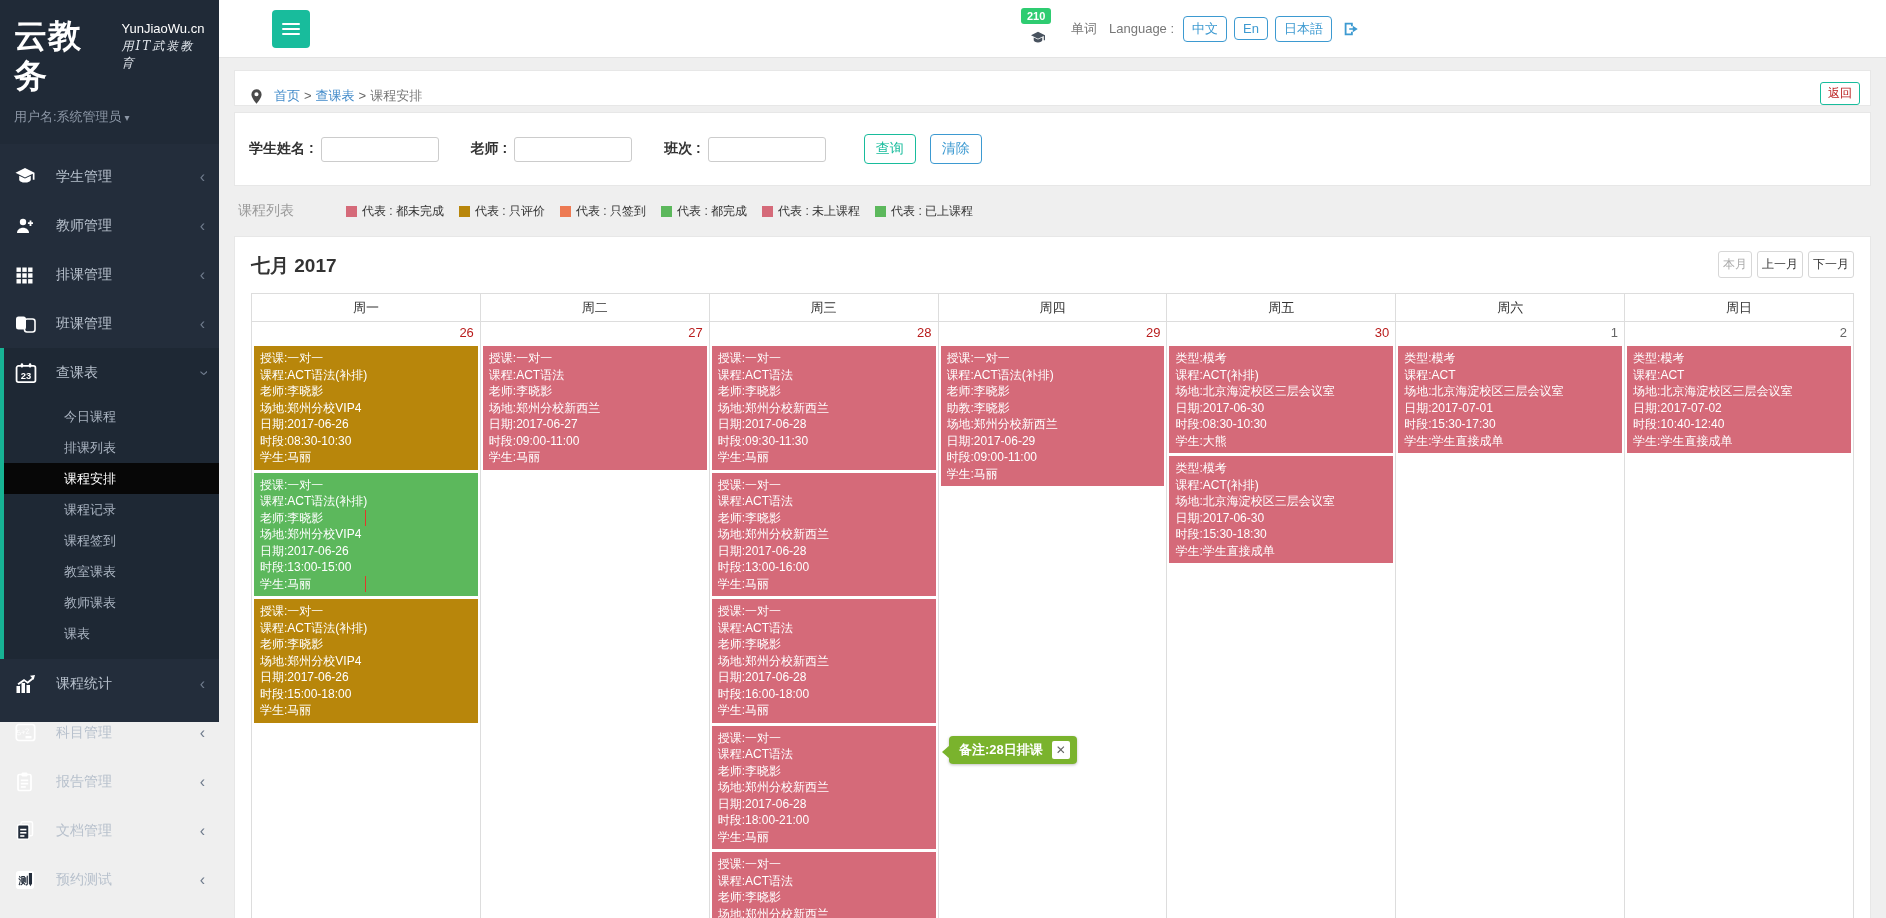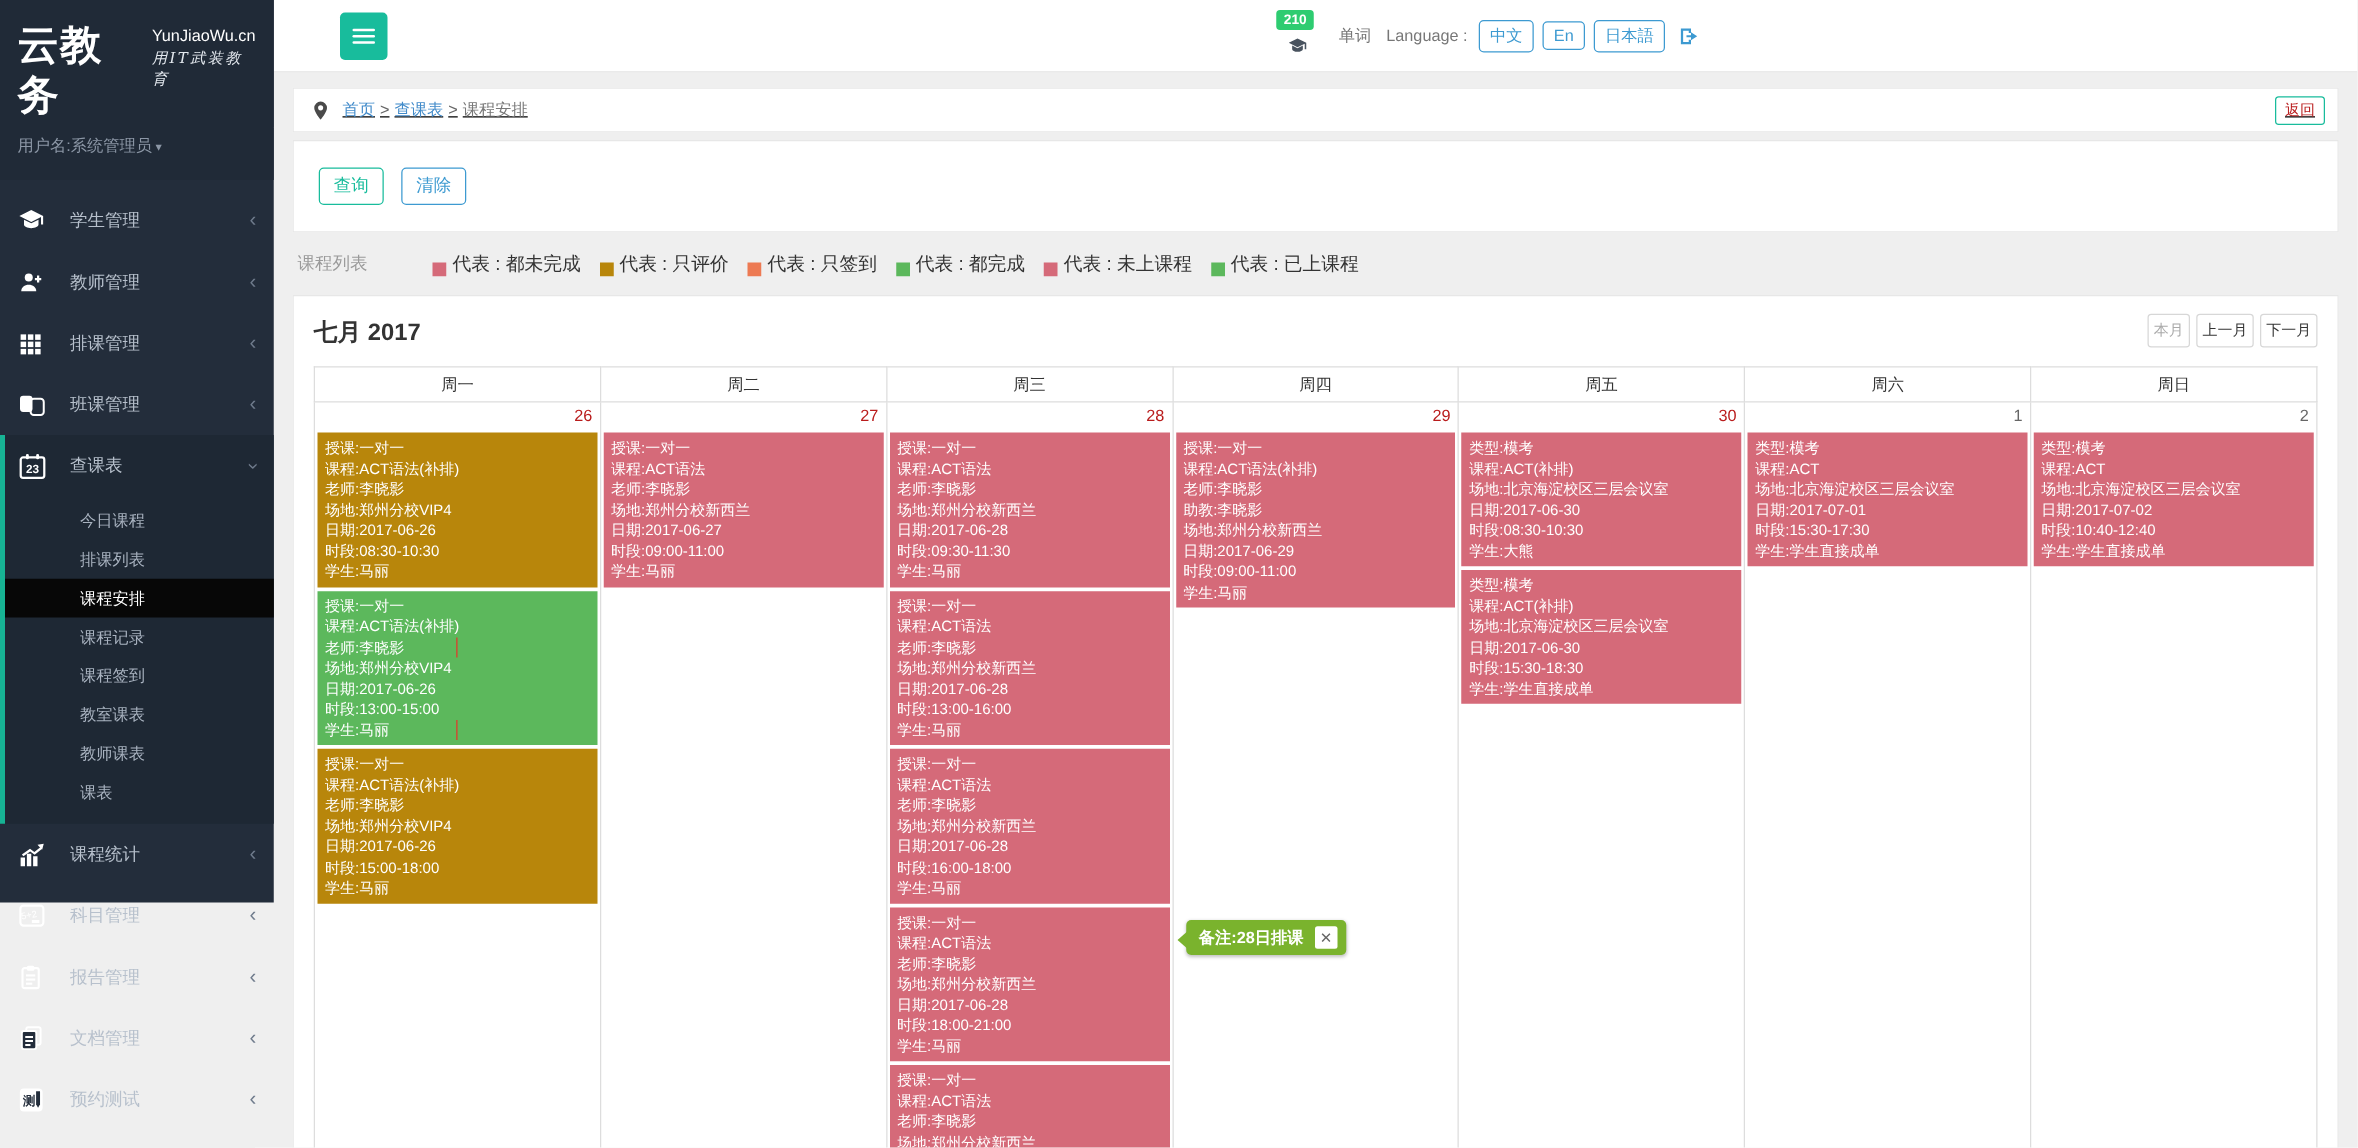--- a/index.html
+++ b/index.html
@@ -42,36 +42,36 @@
   .badge { position:absolute; top:2px; left:2px; background:#2ecc71; color:#fff; font-size:11px; font-weight:700; padding:2px 6px; border-radius:3px; }
   .word-cap { position:absolute; bottom:3px; left:11px; }
   .word-label { font-size:13px; color:#777; margin:0 12px 0 12px; }
   .lang-label { font-size:13px; color:#777; margin-right:9px; }
   .lang-btn { border:1px solid #3d9ad1; color:#3d9ad1; background:#fff; font-size:13px; padding:3px 8px; border-radius:4px; margin-right:7px; cursor:pointer; }
   .logout { margin-left:3px; cursor:pointer; display:flex; align-items:center; }
 
   
   .content { padding:12px 15px 0; }
   .panel { background:#fff; border:1px solid #e7e7e7; }
-  .crumb-bar { height:36px; display:flex; align-items:center; padding:0 10px; margin-bottom:6px;text-decoration:underline; }
+  .crumb-bar { height:36px; display:flex; align-items:flex-end; padding:0 10px; margin-bottom:6px; }
   .pin { margin:0 9px 0 3px; display:flex; }
   .bc-link { color:#428bca; font-size:13px; cursor:pointer; }
   .bc-sep { color:#666; font-size:13px; margin:0 4px; }
   .bc-cur { color:#777; font-size:13px; }
   .back-btn { margin-left:auto; border:1px solid #18bc9c; color:#b91c1c; background:#fff; font-size:12px; padding:2px 7px; border-radius:3px; cursor:pointer; }
 
   .filter-bar { height:74px; display:flex; align-items:center; padding:0 14px; }
   .f-label { font-weight:700; font-size:14px; color:#333; margin-right:7px; }
   .f-input { width:118px; height:25px; border:1px solid #ccc; border-radius:3px; margin-right:32px; outline:none; padding:0 6px; font-size:13px; }
   .btn-search { border:1px solid #18bc9c; color:#18bc9c; background:#fff; font-size:14px; padding:5px 11px; border-radius:4px; margin-left:6px; cursor:pointer; }
   .btn-clear { border:1px solid #3d9ad1; color:#3d9ad1; background:#fff; font-size:14px; padding:5px 11px; border-radius:4px; margin-left:14px; cursor:pointer; }
 
   .legend-bar { height:50px; display:flex; align-items:center; padding:0 4px; }
   .legend-title { font-size:14px; color:#9a9a9a; margin-right:52px; }
-  .lg-item { display:flex; align-items:flex-end; margin-right:15px; font-size:15px; color:#333; }
+  .lg-item { display:flex; align-items:center; margin-right:15px; font-size:12px; color:#333; }
   .lg-sq { width:11px; height:11px; margin-right:5px; }
 
   
   .cal-panel { position:relative; padding:12px 16px; }
   .cal-head { position:relative; height:44px; }
   .cal-title { font-size:19px; font-weight:700; color:#333; padding-top:4px; }
   .cal-btns { position:absolute; right:0; top:2px; }
   .cal-btn { border:1px solid #d7d7d7; background:#fff; color:#333; font-size:12px; padding:4px 4px; border-radius:3px; margin-left:5px; cursor:pointer; }
   .cal-btn.disabled { color:#aaa; }
   table.cal { width:100%; border-collapse:collapse; table-layout:fixed; }
@@ -277,20 +277,28 @@
       <span class="pin">
         <svg width="17" height="17" viewBox="0 0 20 20">
             <path fill="#4a4a4a" d="M10 1.5a6 6 0 0 0-6 6C4 11.5 10 18.5 10 18.5s6-7 6-11a6 6 0 0 0-6-6zm0 8.3a2.4 2.4 0 1 1 0-4.8 2.4 2.4 0 0 1 0 4.8z"></path>
           </svg>
       </span>
       <span id="crumbs"><span class="bc-link">首页</span><span class="bc-sep">&gt;</span><span class="bc-link">查课表</span><span class="bc-sep">&gt;</span><span class="bc-cur">课程安排</span></span>
       <button class="back-btn">返回</button>
     </div>
 
     <div class="panel filter-bar">
+      <span id="filters" style="display:flex;align-items:center;">
+          <span class="f-label">学生姓名 :</span>
+          <input class="f-input" style="">
+          <span class="f-label">老师 :</span>
+          <input class="f-input" style="">
+          <span class="f-label">班次 :</span>
+          <input class="f-input" style="">
+        </span>
       <button class="btn-search">查询</button>
       <button class="btn-clear">清除</button>
     </div>
 
     <div class="legend-bar">
       <span class="legend-title">课程列表</span>
       <span id="legend" style="display:flex;align-items:center;">
           <span class="lg-item">
             <span class="lg-sq" style="background: rgb(213, 106, 121);"></span>
             <span>代表 : 都未完成</span>

